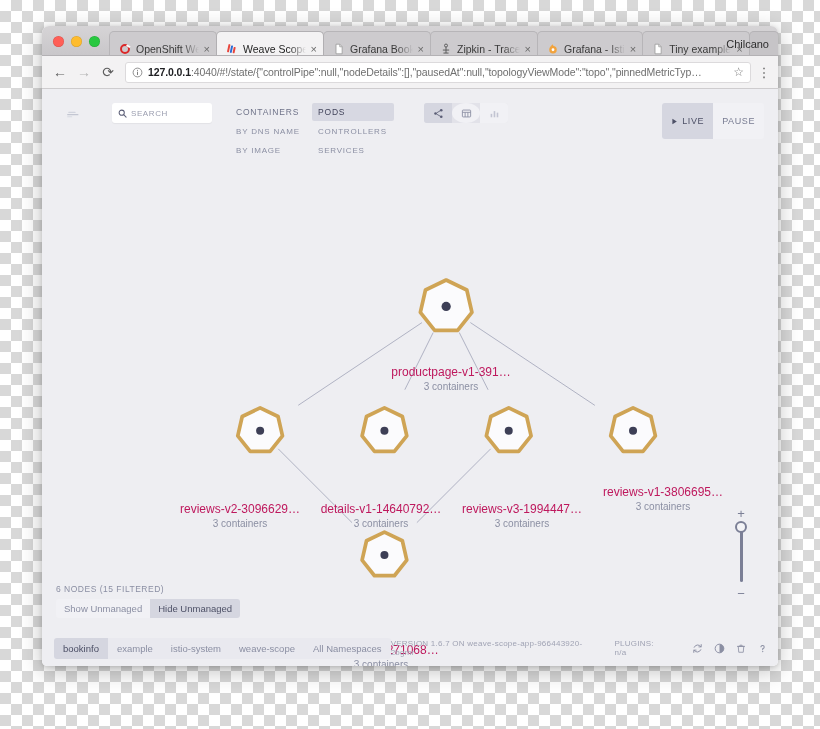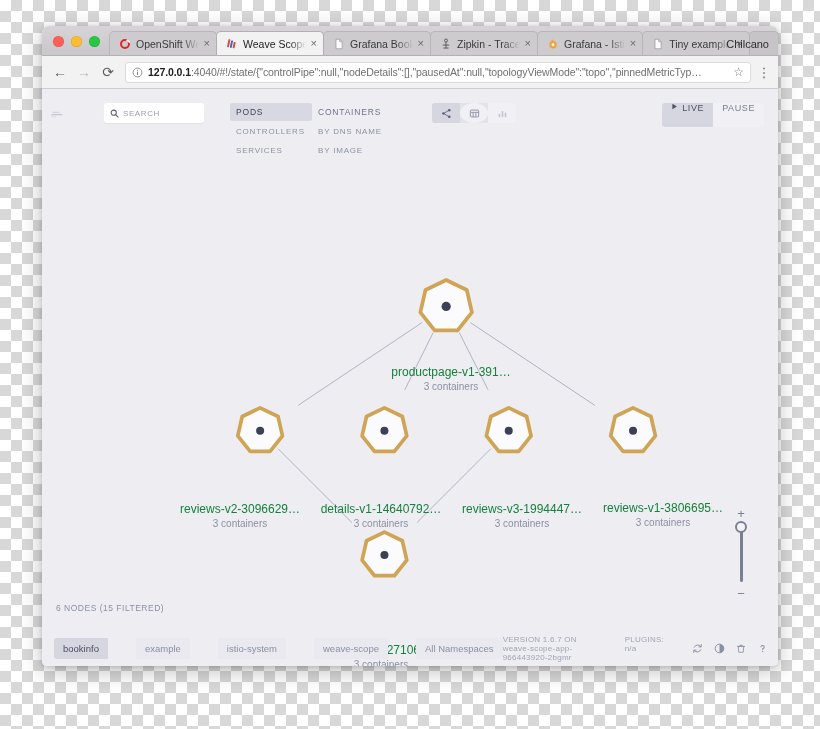--- a/index.html
+++ b/index.html
@@ -46,21 +46,21 @@
   }
   .traffic { display: flex; align-items: center; gap: 7px; padding: 0 9px 8px 4px; }
   .light { width: 11px; height: 11px; border-radius: 50%; }
   .light.r { background: #ff5f57; box-shadow: inset 0 0 0 .5px rgba(0,0,0,.14); }
   .light.y { background: #febc2e; box-shadow: inset 0 0 0 .5px rgba(0,0,0,.14); }
   .light.g { background: #28c840; box-shadow: inset 0 0 0 .5px rgba(0,0,0,.14); }
 
   .tabs { display: flex; align-items: flex-end; flex: 1; min-width: 0; }
   .tab {
     height: 24px;
-    display: flex; align-items: center; gap: 5px;
+    display: flex; align-items: flex-end; gap: 5px;
     padding: 0 6px 0 9px;
     font-size: 10.5px; color: #3a3a3a;
     background: #cdcbce;
     border-radius: 5px 5px 0 0;
     border: 1px solid #b7b5b8; border-bottom: none;
     margin-right: -1px;
     max-width: 108px; min-width: 0;
     position: relative;
   }
   .tab.active { background: #f3f2f3; color: #1e1e1e; z-index: 3; border-color: #b1afb2; }
@@ -112,23 +112,23 @@
 
   
   #app {
     flex: 1; position: relative;
     background: #eeeef2;
     overflow: hidden;
   }
 
   
   .wshead {
-    position: absolute; left: 0; right: 0; top: 0; height: 72px;
+    position: absolute; left: 16px; right: 0; top: 0; height: 72px;
     padding: 8px 14px 0 8px;
-    display: flex; align-items: flex-start; gap: 12px;
+    display: flex; align-items: flex-start; gap: 4px;
   }
   .wslogo { width: 34px; height: 18px; margin-top: 8px; flex: none; opacity: .5; }
 
   .searchbox {
     width: 100px; height: 20px; flex: none;
     margin: 6px 0 0 8px;
     background: #fff; border-radius: 3px;
     display: flex; align-items: center; gap: 4px;
     padding: 0 6px;
     box-shadow: 0 1px 1px rgba(0,0,0,.05);
@@ -163,37 +163,37 @@
   }
   .vbtn.sel { background: #d5d6e0; color: #5a5d75; }
   .vbtn.light { background: #f1f1f5; }
   .vbtn.off { color: #c2c4d2; background: #f1f1f5; }
 
   .livectl {
     display: flex; margin: 6px 0 0 auto; flex: none;
     border-radius: 3px; overflow: hidden;
   }
   .lbtn {
-    height: 24px; padding: 0 9px;
-    display: flex; gap: 4px;
+    height: 36px; padding: 0 9px;
+    display: flex; align-items: center; gap: 4px;
     font-size: 9px; letter-spacing: .6px; color: #787c92;
     background: #f1f1f5;
   }
   .lbtn.sel { background: #d5d6e0; color: #4e5167; }
 
   
   #graph { position: absolute; inset: 72px 0 36px 0; }
   #graph svg { display: block; width: 100%; height: 100%; }
 
   .nodelabel {
     position: absolute; text-align: center;
     transform: translateX(-50%);
     pointer-events: none; white-space: nowrap;
   }
-  .nodelabel .n1 { font-size: 12px; color: #15803d; display: block; line-height: 15px; }
+  .nodelabel .n1 { font-size: 12px; color: #be185d; display: block; line-height: 15px; }
   .nodelabel .n2 { font-size: 10px; color: #8b8fa3; display: block; line-height: 14px; }
 
   
   .zoomctl {
     position: absolute; right: 26px; bottom: 66px;
     width: 22px; display: flex; flex-direction: column; align-items: center;
   }
   .zsign { color: #7b7f96; font-size: 13px; line-height: 12px; }
   .ztrack {
     width: 3px; height: 56px; background: #7b7f96;
@@ -218,21 +218,21 @@
     padding: 4px 8px; background: #f1f1f5;
   }
   .ubtn.sel { background: #d5d6e0; color: #4e5167; }
 
   
   .wsfoot {
     position: absolute; left: 0; right: 0; bottom: 0; height: 36px;
     display: flex; align-items: center;
     padding: 0 10px 0 12px;
   }
-  .nsbar { display: flex; border-radius: 3px; overflow: hidden; flex: none; gap: 28px; }
+  .nsbar { display: flex; border-radius: 3px; overflow: hidden; flex: none; }
   .nsbtn {
     font-size: 9.5px; color: #8b8fa3;
     padding: 5px 9px; background: #e9e9ef;
   }
   .nsbtn.sel { background: #d5d6e0; color: #4b4e65; }
 
   .footinfo {
     margin-left: auto; display: flex; gap: 25px;
     font-size: 8px; letter-spacing: .25px; color: #a0a3b4;
   }
@@ -340,28 +340,28 @@
       <div class="searchbox">
         <svg class="sic" width="9" height="9" viewBox="0 0 16 16">
           <circle cx="6.6" cy="6.6" r="4.6" fill="none" stroke="currentColor" stroke-width="1.8"></circle>
           <line x1="10.1" y1="10.1" x2="14.4" y2="14.4" stroke="currentColor" stroke-width="1.8" stroke-linecap="round"></line>
         </svg>
         <input placeholder="SEARCH" style="">
       </div>
 
       <div class="topocols" id="topocols">
           <div class="topocol">
+            <div class="topoitem main">CONTAINERS</div>
+            <div class="topoitem">BY DNS NAME</div>
+            <div class="topoitem">BY IMAGE</div>
+          </div>
+          <div class="topocol">
             <div class="topoitem main sel">PODS</div>
             <div class="topoitem">CONTROLLERS</div>
             <div class="topoitem">SERVICES</div>
-          </div>
-          <div class="topocol">
-            <div class="topoitem main">CONTAINERS</div>
-            <div class="topoitem">BY DNS NAME</div>
-            <div class="topoitem">BY IMAGE</div>
           </div>
         </div>
 
       <div class="viewtoggle" id="viewtoggle">
           <div class="vbtn sel">
             <svg viewBox="0 0 16 16" width="11" height="11">
               <circle cx="12" cy="3.2" r="1.9" fill="currentColor"></circle>
               <circle cx="12" cy="12.8" r="1.9" fill="currentColor"></circle>
               <circle cx="3.7" cy="8" r="1.9" fill="currentColor"></circle>
               <line x1="5.3" y1="7.1" x2="10.4" y2="4.1" stroke="currentColor" stroke-width="1.2"></line>
@@ -441,41 +441,45 @@
             <span class="n2">3 containers</span>
           </div>
           <div class="nodelabel" style="left: 339px; top: 341px;">
             <span class="n1">details-v1-14640792…</span>
             <span class="n2">3 containers</span>
           </div>
           <div class="nodelabel" style="left: 480px; top: 341px;">
             <span class="n1">reviews-v3-1994447…</span>
             <span class="n2">3 containers</span>
           </div>
-          <div class="nodelabel" style="left: 621px; top: 340px;">
+          <div class="nodelabel" style="left: 621px; top: 324px;">
             <span class="n1">reviews-v1-3806695…</span>
             <span class="n2">3 containers</span>
           </div>
           <div class="nodelabel" style="left: 339px; top: 482px;">
             <span class="n1">ratings-v1-3271068…</span>
             <span class="n2">3 containers</span>
           </div>
         </div>
     </div>
 
     <div class="zoomctl">
       <div class="zsign">+</div>
       <div class="ztrack">
         <div class="zhandle"></div>
       </div>
       <div class="zsign">−</div>
     </div>
 
     <div class="nodestat">
       <div class="cnt">6 NODES (15 FILTERED)</div>
+      <div class="unmanaged" id="unmanaged">
+          <div class="ubtn">Show Unmanaged</div>
+          <div class="ubtn sel">Hide Unmanaged</div>
+        </div>
     </div>
 
     <div class="wsfoot">
       <div class="nsbar" id="nsbar">
           <div class="nsbtn sel">bookinfo</div>
           <div class="nsbtn">example</div>
           <div class="nsbtn">istio-system</div>
           <div class="nsbtn">weave-scope</div>
           <div class="nsbtn">All Namespaces</div>
         </div>

